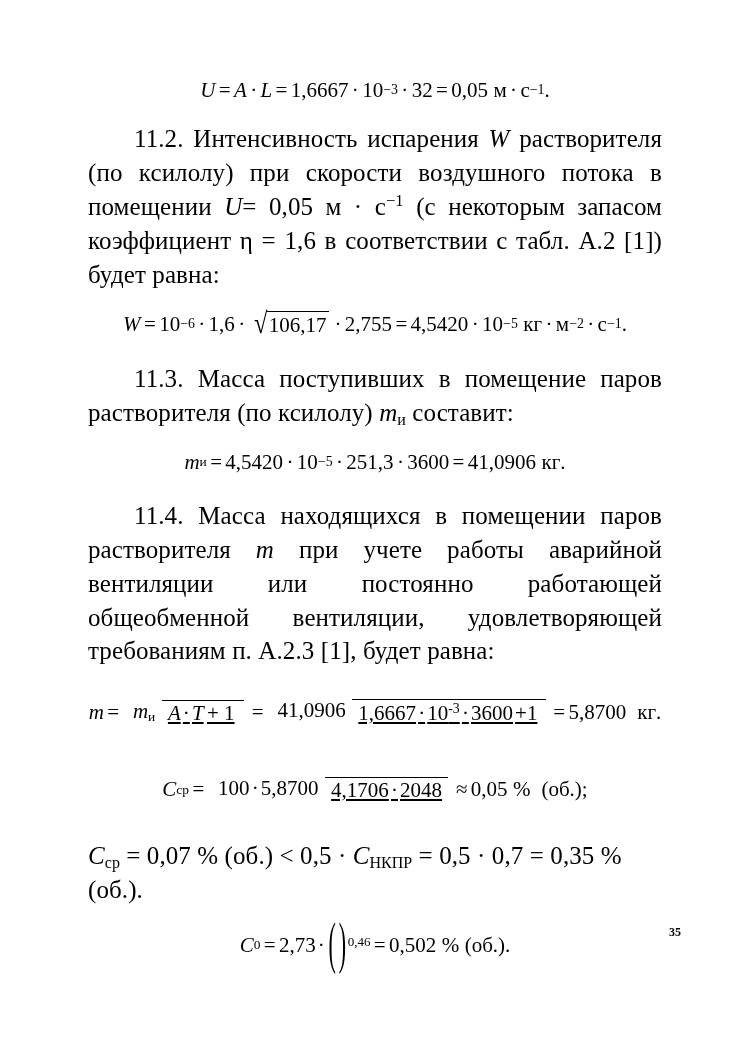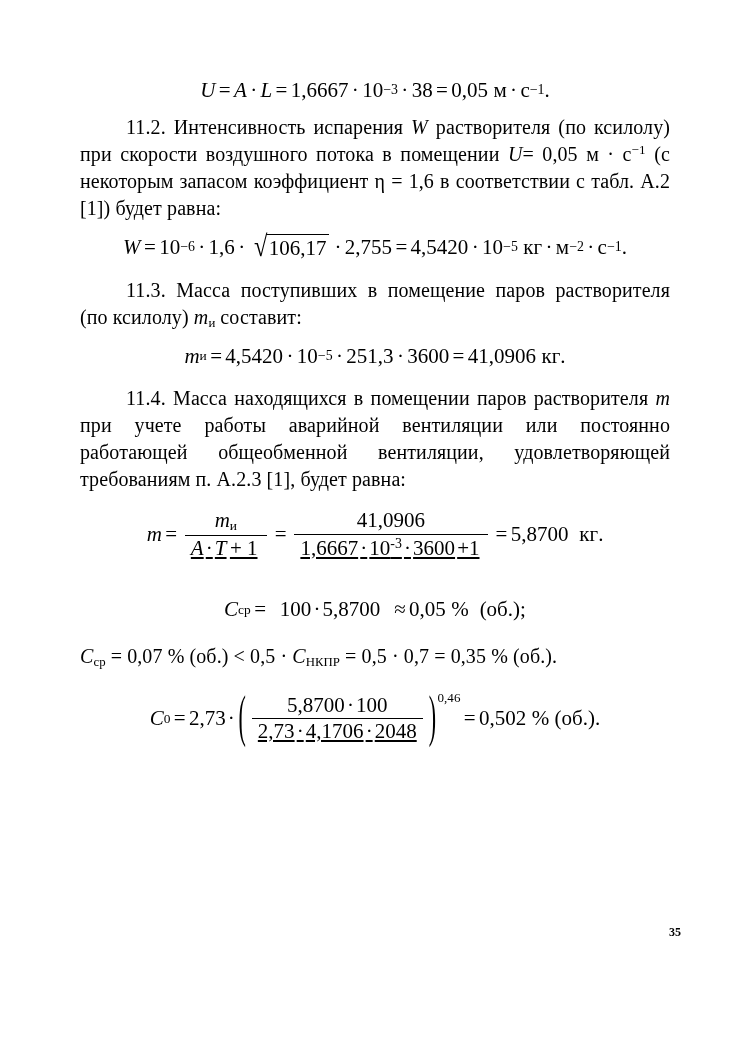--- a/index.html
+++ b/index.html
@@ -25,25 +25,25 @@
   }
   .content {
     position: absolute;
     left: 80px;
     top: 78px;
     width: 590px;
   }
 
   
   .para {
-    font-size: 20px;
+    font-size: 25px;
     line-height: 1.355;
     text-align: justify;
     text-justify: inter-word;
-    margin: 0;
+    margin: 8px;
     letter-spacing: 0.1px;
   }
   .para.indent { text-indent: 46px; }
   .para.nojust { text-align: left; }
 
   .sp-s  { height: 6px; }
   .sp-m  { height: 11px; }
   .sp-l  { height: 16px; }
 
   
@@ -93,25 +93,25 @@
   .sqrt .radicand {
     border-top: 1.6px solid #000;
     padding: 0.06em 0.10em 0 0.12em;
     display: inline-block;
     margin-left: -0.06em;
   }
 
   
   .frac {
     display: inline-flex;
-    flex-direction: column;
-    align-items: center;
+    flex-direction: row;
+    align-items: flex-start;
     justify-content: center;
     vertical-align: middle;
-    margin: 5px 0.20em;
+    margin: 12px 0.20em;
     line-height: 1.12;
   }
   .frac > .num { padding: 0 0.30em 1px 0.30em; }
   .frac > .den { padding: 1px 0.30em 0 0.30em; border-top: 1.7px solid #000; text-decoration: underline; }
 
   
   .paren-group {
     display: inline-flex;
     align-items: stretch;
     vertical-align: middle;
@@ -153,21 +153,21 @@
           <span class="op">=</span>
           <span class="it">A</span>
           <span class="op">·</span>
           <span class="it">L</span>
           <span class="op">=</span>
           <span>1,6667</span>
           <span class="op">·</span>
           <span>10</span>
           <span class="sup">−3</span>
           <span class="op">·</span>
-          <span>38</span>
+          <span>32</span>
           <span class="op">=</span>
           <span>0,05</span>
           <span class="sp-thin"></span>
           <span class="up">м</span>
           <span class="op">·</span>
           <span class="up">с</span>
           <span class="sup">−1</span>
           <span>.</span>
       </span>
     </div>
@@ -287,20 +287,21 @@
 
     <div class="sp-m"></div>
 
     <div class="eq">
       <span class="eq-row">
         <span class="it">C</span>
           <span class="sub">ср</span>
           <span class="op">=</span>
         <span class="frac">
           <span class="num"><span>100</span><span class="opn">·</span><span>5,8700</span></span>
+          <span class="den"><span>4,1706</span><span class="opn">·</span><span>2048</span></span>
         </span>
         <span class="op">≈</span>
           <span>0,05</span>
           <span class="sp-thin"></span>
           <span>%</span>
           <span class="sp-thin"></span>
           <span class="sp-thin"></span>
           <span class="up">(об.);</span>
       </span>
     </div>
@@ -321,24 +322,20 @@
 
     <div class="eq">
       <span class="eq-row">
         <span class="it">C</span>
           <span class="sub">0</span>
           <span class="op">=</span>
           <span>2,73</span>
           <span class="opn">·</span>
         <span class="paren-group">
           <span class="paren">(</span>
-          <span class="frac">
-            <span class="num"><span>5,8700</span><span class="opn">·</span><span>100</span></span>
-            <span class="den"><span>2,73</span><span class="opn">·</span><span>4,1706</span><span class="opn">·</span><span>2048</span></span>
-          </span>
           <span class="paren">)</span>
           <span class="paren-exp">0,46</span>
         </span>
         <span class="op">=</span>
           <span>0,502</span>
           <span class="sp-thin"></span>
           <span>%</span>
           <span class="sp-thin"></span>
           <span class="up">(об.).</span>
       </span>

